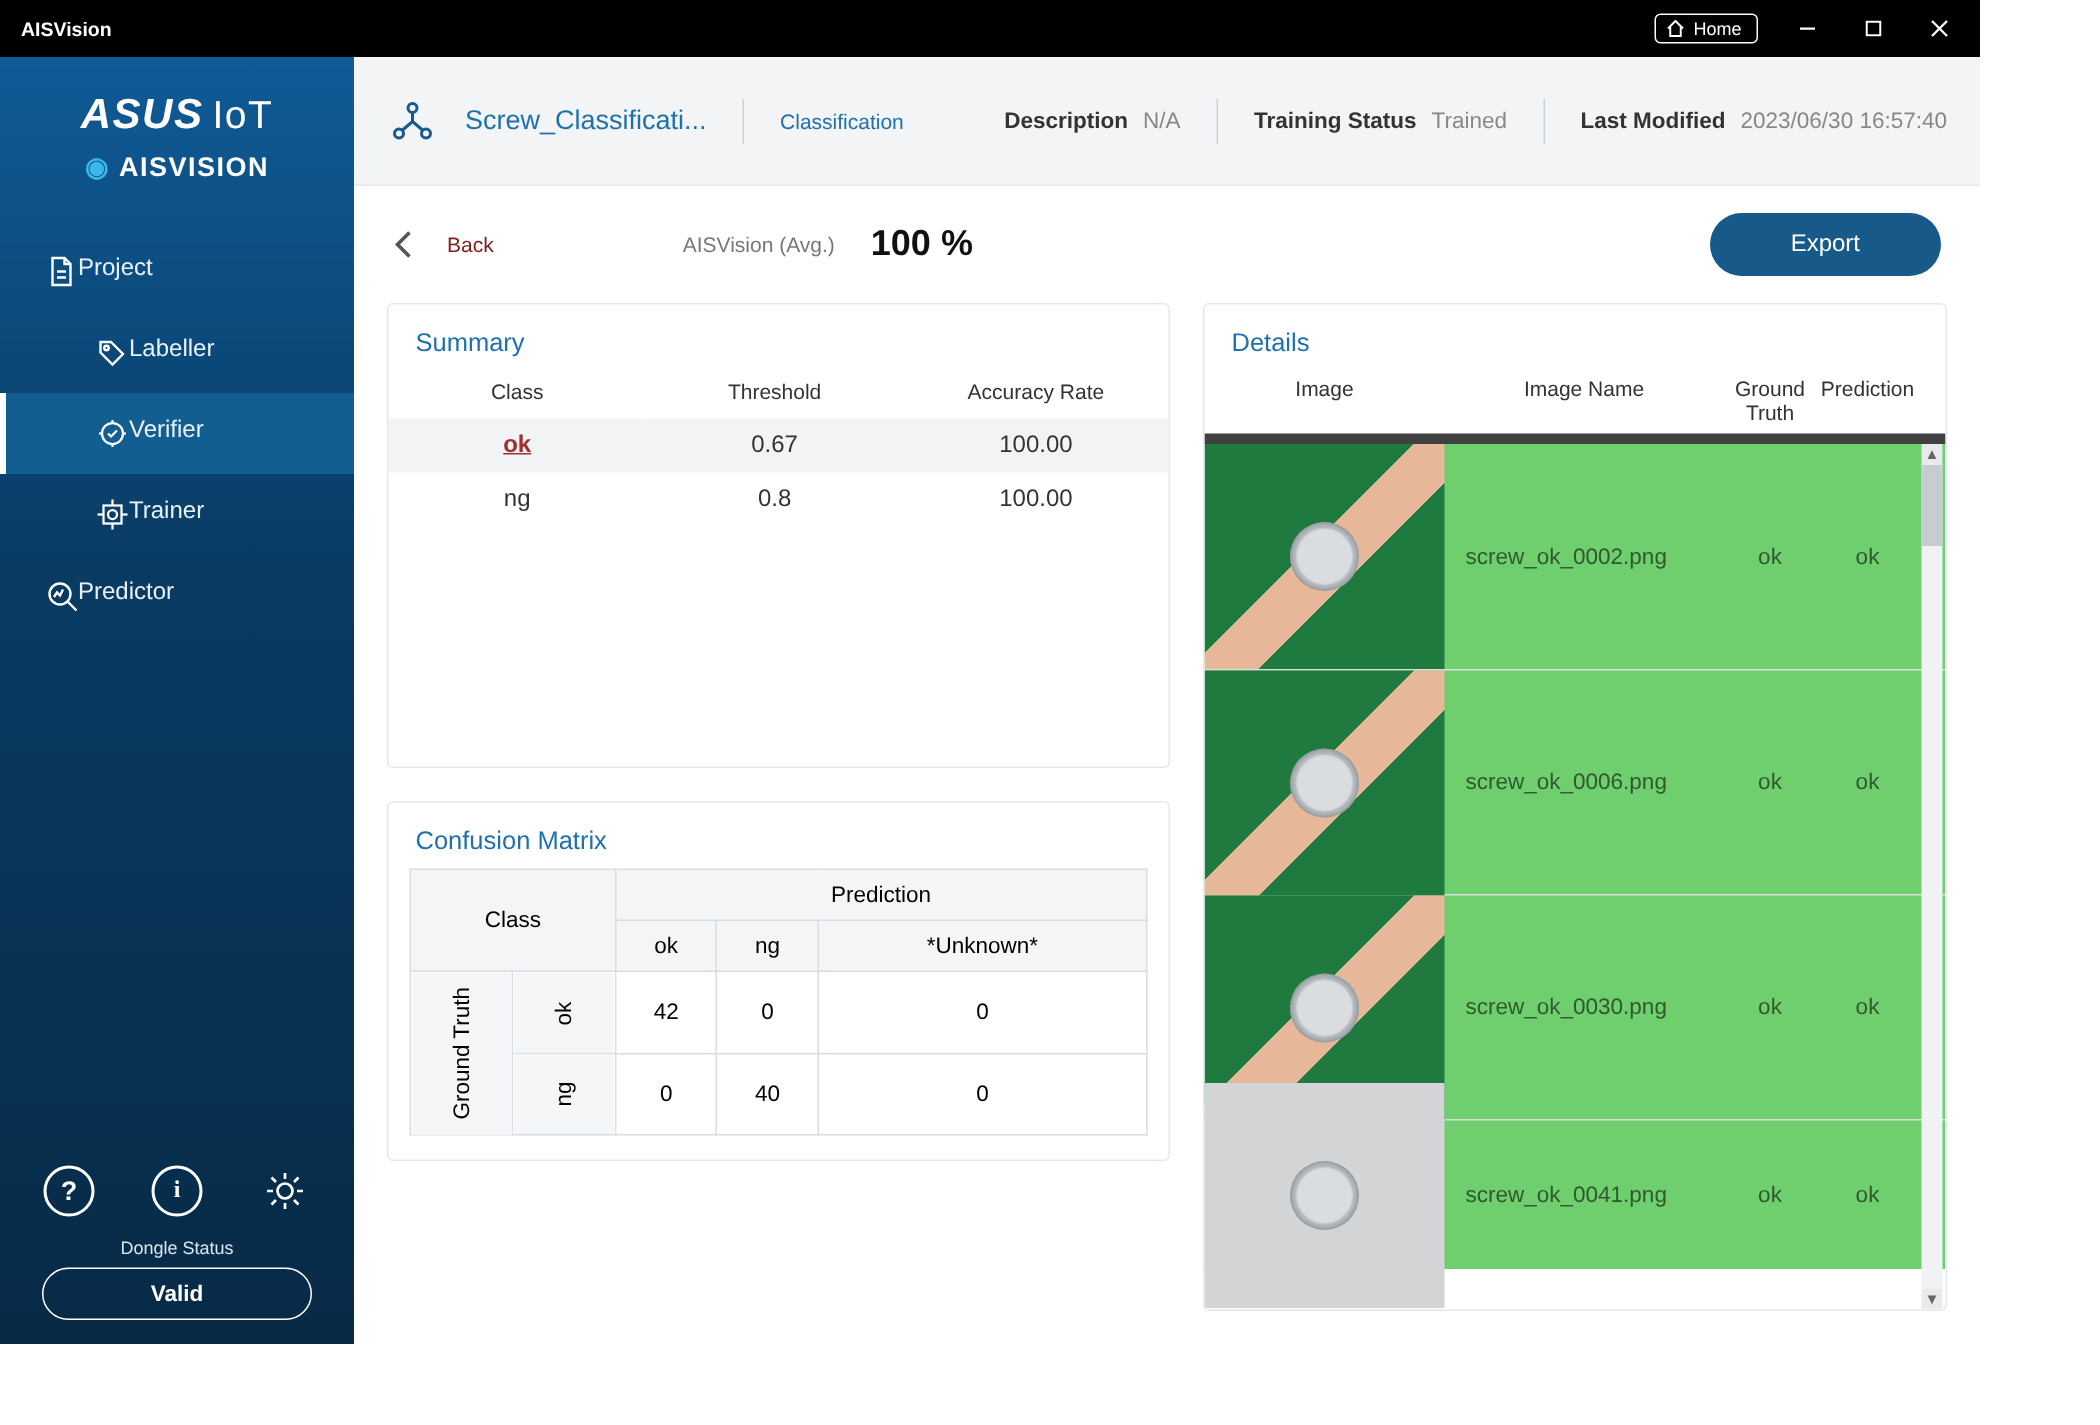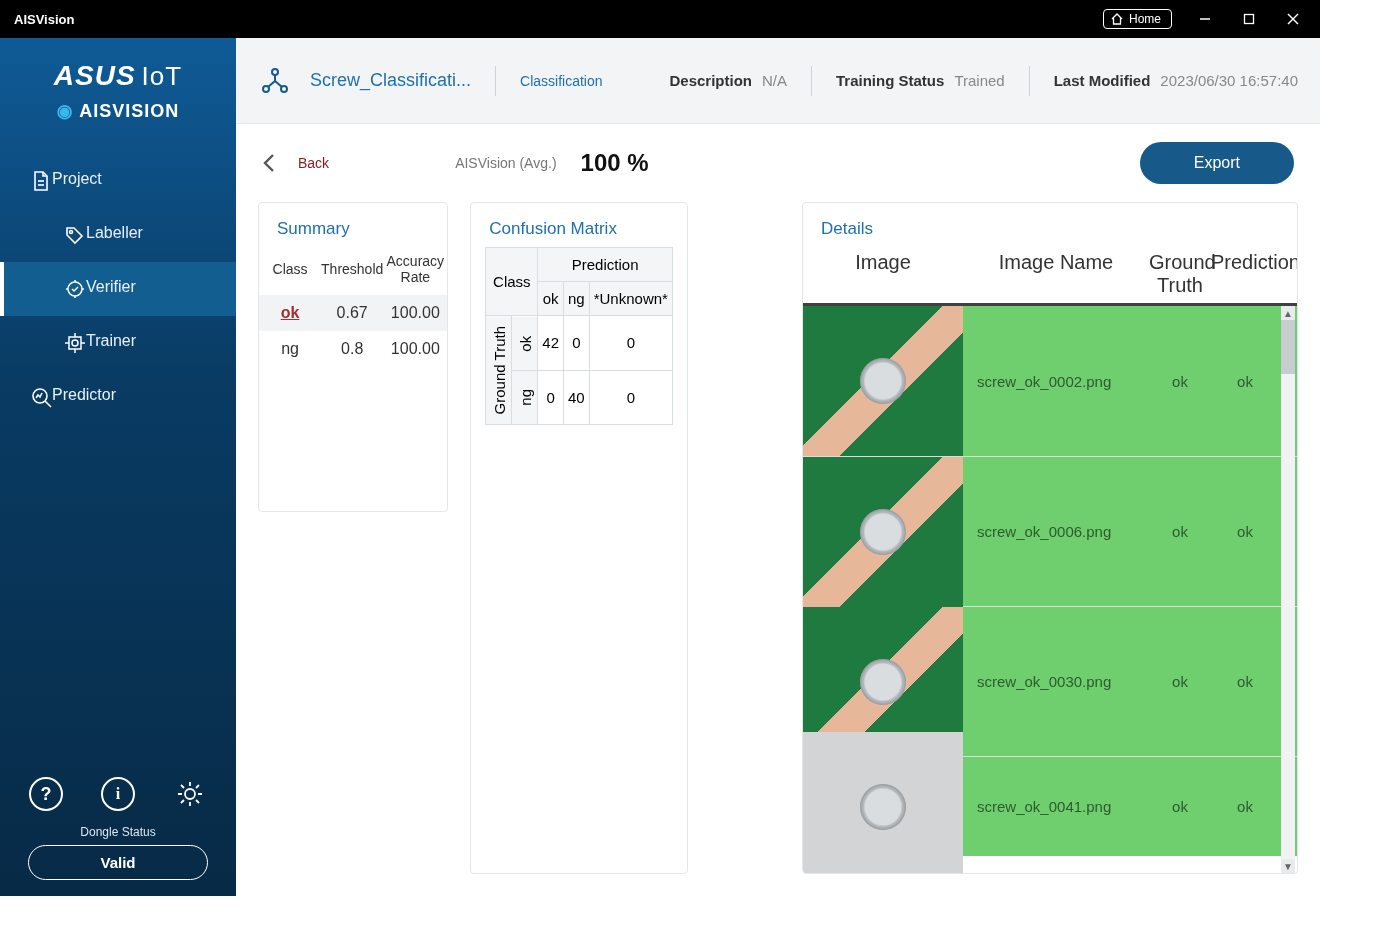--- a/index.html
+++ b/index.html
@@ -62,39 +62,39 @@
   .back-chevron { color:#444; font-size:20px; cursor:pointer; width:20px;}
   .back-label { color:#7f1d1d; font-size:14px; cursor:pointer;}
   .acc-label { margin-left:110px; color:#777; font-size:14px;}
   .acc-value { color:#111; font-size:24px; font-weight:700; margin-left:8px;}
   .subhead .spacer { flex:1;}
   .export-btn {
     background:#175a89; color:#fff; border:none; border-radius:22px;
     padding:12px 54px; font-size:16px; cursor:pointer;
   }
   .content { flex:1; display:flex; gap:22px; padding:0 22px 22px 22px; overflow:hidden;}
-  .left-col { width:522px; display:flex; gap:22px;}
+  .left-col { width:522px; display:flex; flex-direction:column; gap:22px;}
   .card { border:1px solid #e4e7ea; border-radius:4px; background:#fff; }
   .card .card-title { color:#1f70af; font-size:17px; padding:16px 18px 8px;}
   .summary-table { width:100%; border-collapse:collapse;}
   .summary-table th { font-weight:500; color:#333; font-size:14px; padding:6px 0 10px;}
   .summary-table td { text-align:center; font-size:16px; padding:9px 0; color:#333;}
   .summary-table tr.selected td { background:#f1f3f5;}
   .summary-table tr.selected td:first-child { color:#a03030; font-weight:700; text-decoration:underline;}
   .summary-card { height:310px;}
   .cm-card { padding-bottom:16px;}
   .cm-wrap { padding:0 14px;}
   .cm-table { border-collapse:collapse; width:100%;}
   .cm-table th, .cm-table td { border:1px solid #d8dde2; text-align:center; font-size:15px;}
   .cm-table th { background:#f3f5f7; font-weight:500; padding:8px 4px;}
   .cm-table td { padding:18px 4px;}
   .cm-table .rot { writing-mode:vertical-rl; transform:rotate(180deg); background:#f3f5f7; font-weight:500; padding:10px 4px; font-size:15px;}
   .right-col { flex:1; display:flex; flex-direction:column;}
   .details-card { flex:1; display:flex; flex-direction:column; overflow:hidden;}
-  .details-head { display:flex; border-bottom:3px solid #404040; padding:4px 0 6px; font-size:20px; color:#333; position:relative;}
+  .details-head { display:flex; border-bottom:7px solid #404040; padding:4px 0 6px; font-size:14px; color:#333; position:relative;}
   .details-head .col { text-align:center; font-weight:500;}
   .dc-image { width:160px;}
   .dc-name { flex:1;}
   .dc-gt { width:62px; line-height:1.15;}
   .dc-pred { width:68px;}
   .scroll-track { position:absolute; right:2px; top:56px; bottom:10px; width:14px; background:#f0f2f4;}
   .scroll-thumb { position:absolute; right:2px; top:56px; width:14px; height:54px; background:#c7ccd1;}
   .scroll-arrow { position:absolute; right:2px; width:14px; height:14px; background:#e8eaec; color:#666; font-size:10px; display:flex; align-items:center; justify-content:center;}
   .details-body { flex:1; overflow:hidden; position:relative;}
   .drow { display:flex; align-items:center; background:#6fcf6f; height:150px;}

